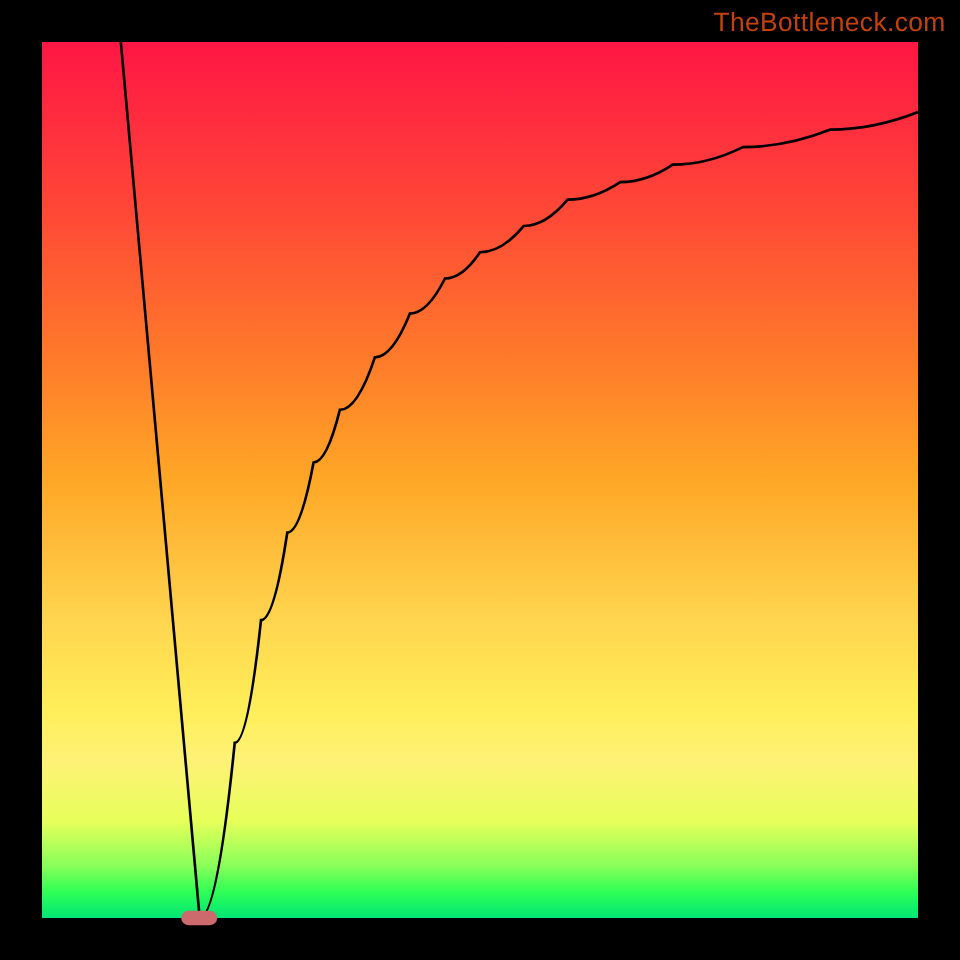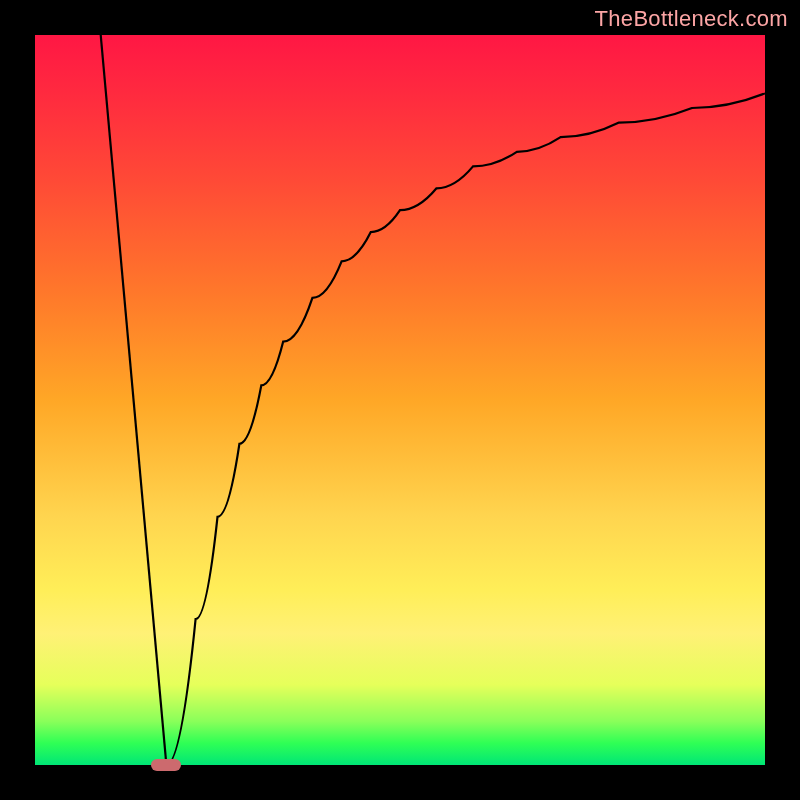--- a/index.html
+++ b/index.html
@@ -37,21 +37,21 @@
       #e6ff5a 89%,
       #8aff5a 94%,
       #2fff55 97%,
       #00e676 100%
     );
   }
   .watermark {
     position: absolute;
     top: 6px;
     right: 12px;
-    color: #fca5a5;
+    color: #c2410c;
     font-size: 22px;
     letter-spacing: 0.3px;
     user-select: none;
   }
   svg.curve {
     position: absolute;
     left: 0;
     top: 0;
     width: 730px;
     height: 730px;

